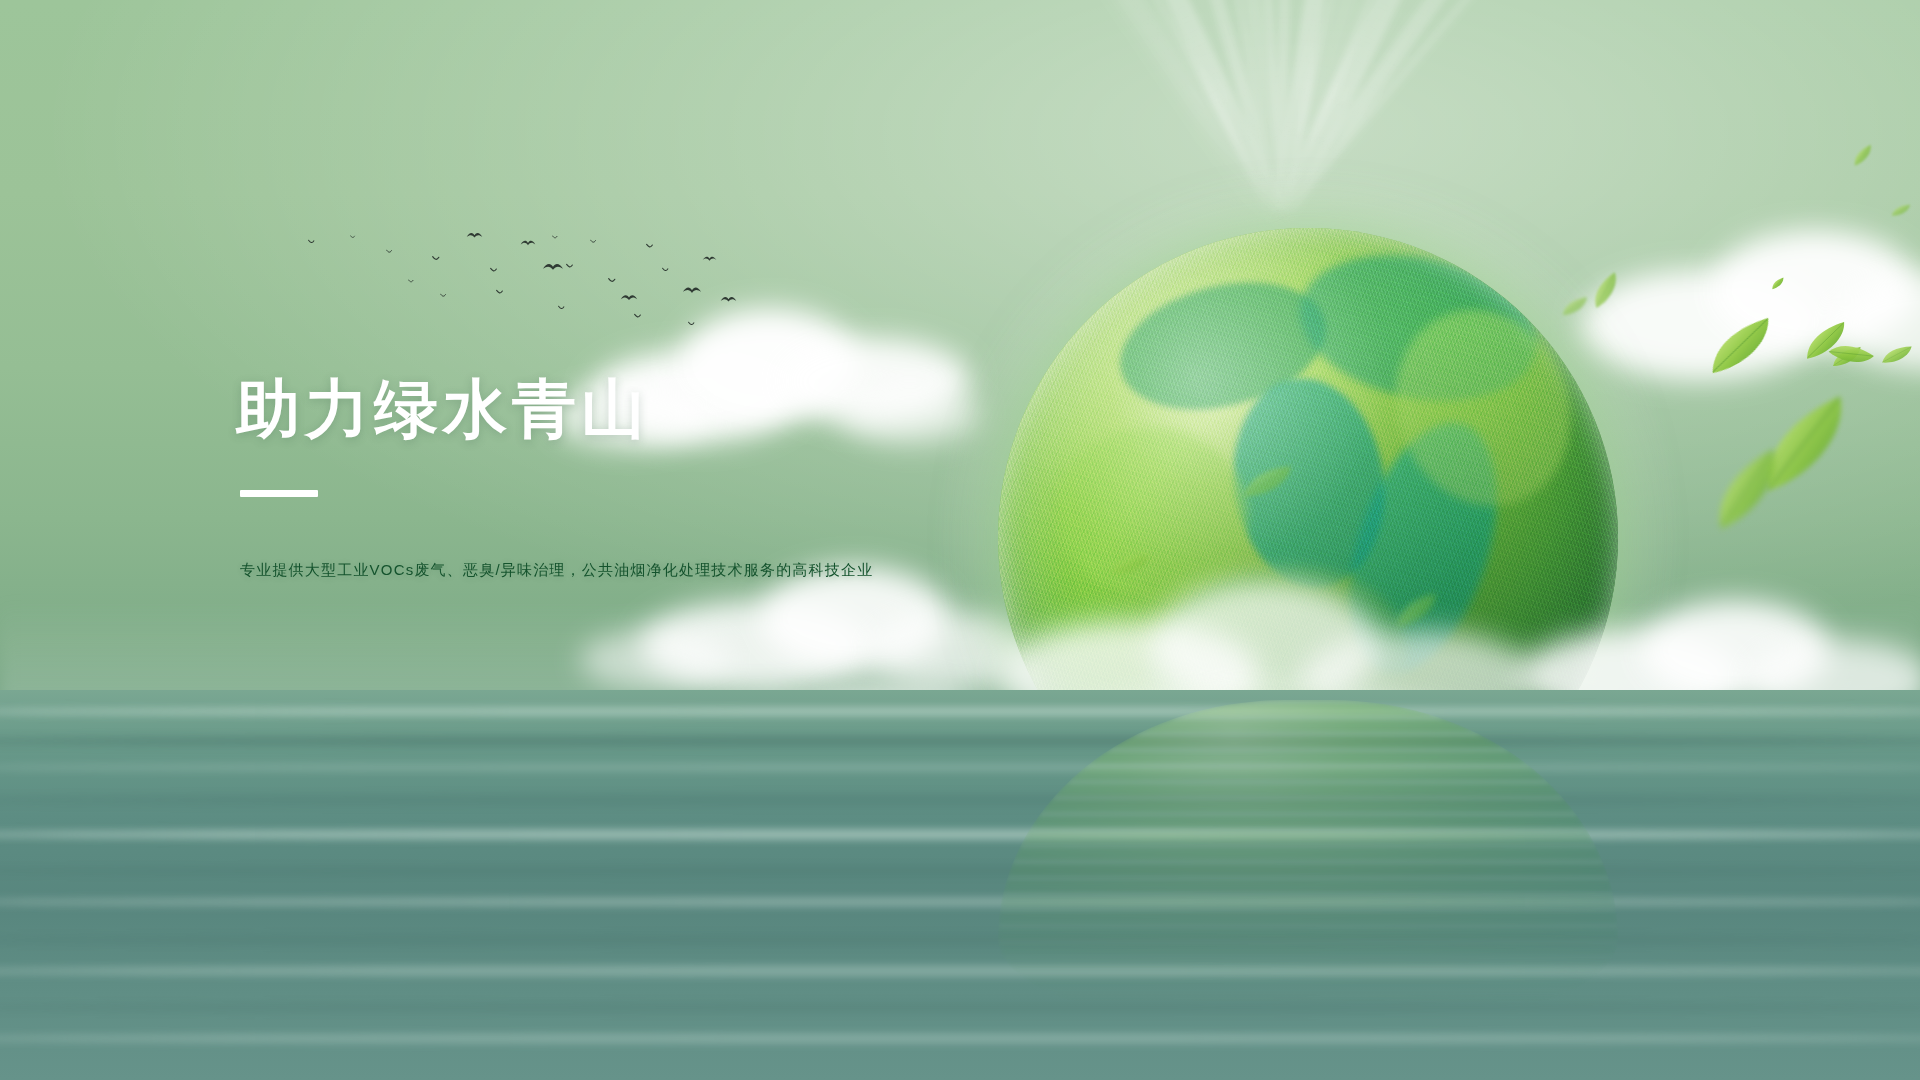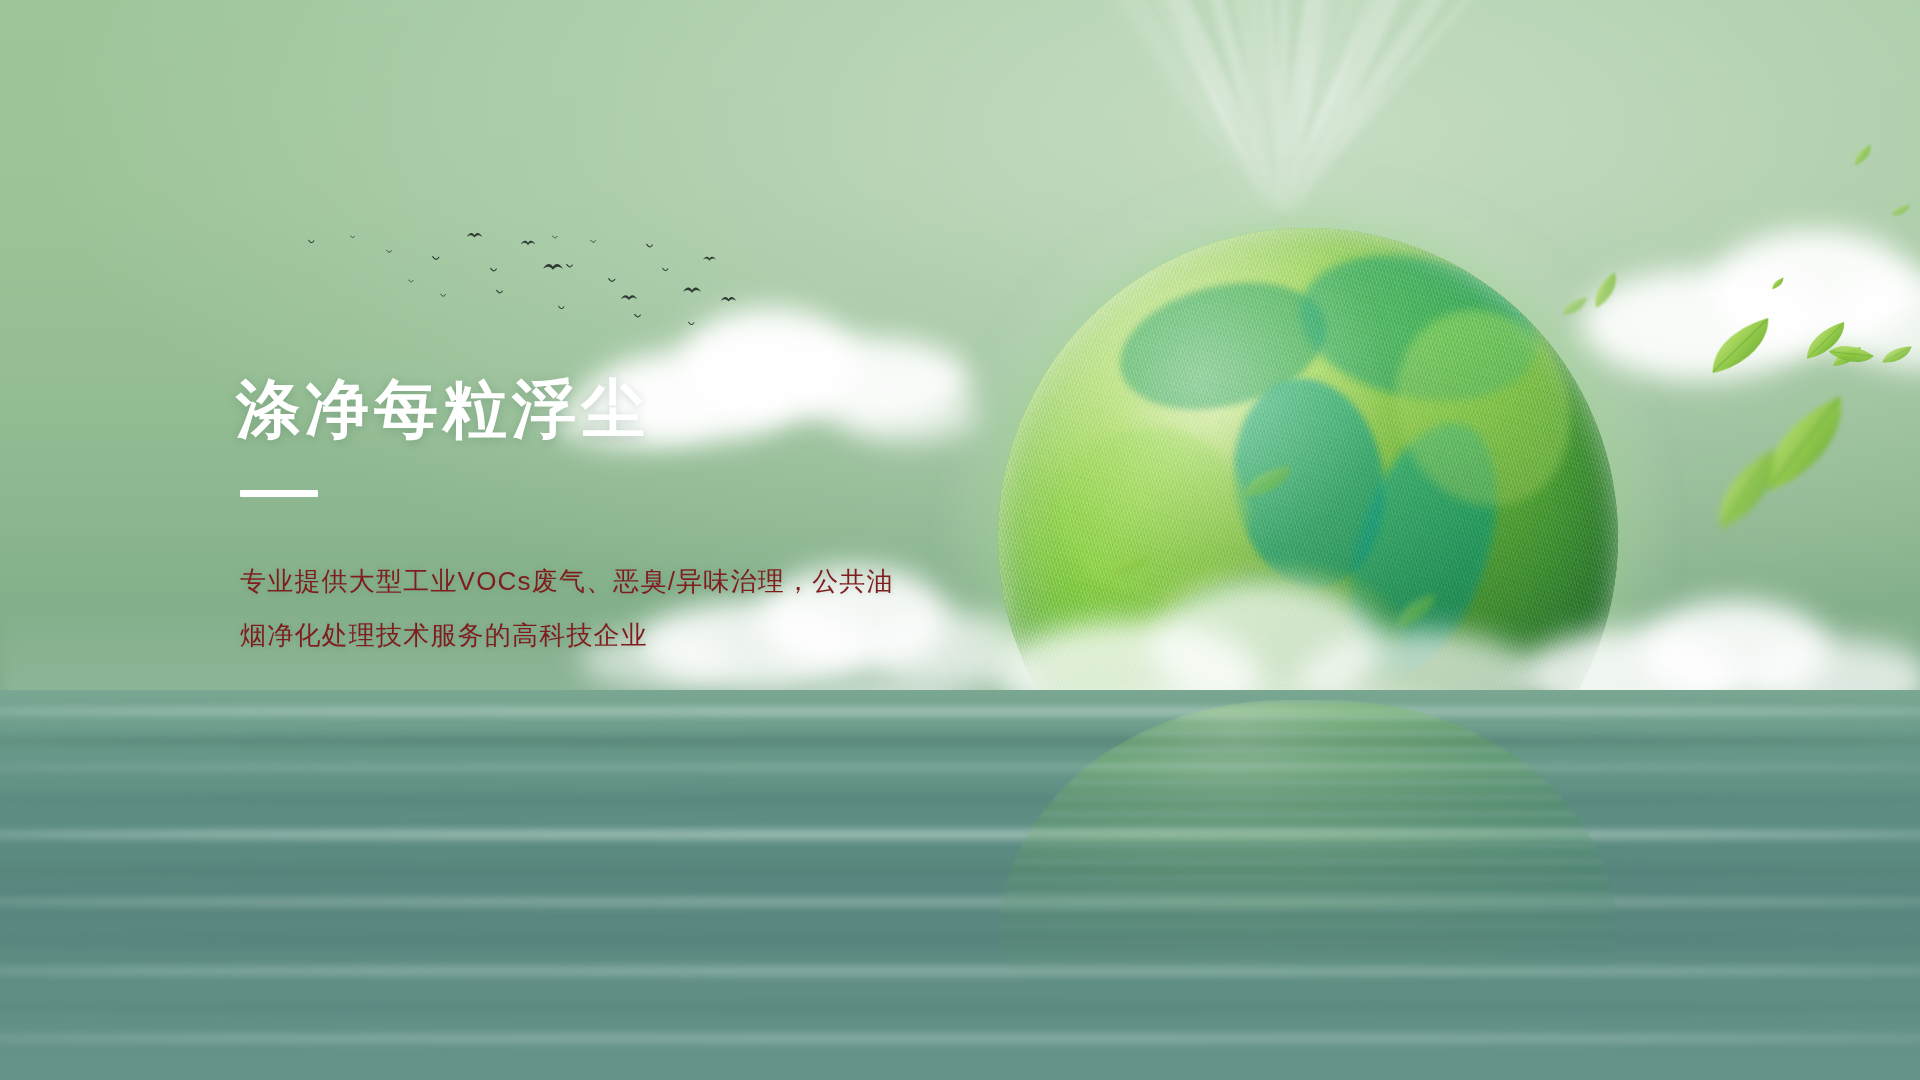--- a/index.html
+++ b/index.html
@@ -127,21 +127,21 @@
   .headline{
     margin:0;color:#FFFFFF;font-weight:700;
     font-size:64px;line-height:1.16;letter-spacing:5px;
     text-shadow:0 2px 10px rgba(40,80,60,.22);
   }
   .divider{
     width:78px;height:7px;background:#FFFFFF;border-radius:1px;
     margin:44px 0 0 4px;
   }
   .desc{
-    margin:58px 0 0 4px;color:#7f1d1d;font-size:26px;line-height:2.05;
+    margin:58px 0 0 4px;color:#14532d;font-size:15px;line-height:2.05;
     letter-spacing:1.2px;max-width:660px;font-weight:400;
     text-shadow:0 1px 6px rgba(40,80,60,.18);
   }
 </style>
 </head>
 <body>
 
 <div id="stage">
 
   <div class="sky"></div>
@@ -558,19 +558,19 @@
     <div class="ripple dark" style="top:312px;height:11px;opacity:.42;"></div>
     <div class="ripple" style="top:344px;height:9px;opacity:.55;"></div>
   </div>
 
   <div class="reflect">
     <div class="reflect-bands"></div>
   </div>
 
   <div class="copy">
     <h1 class="headline">
-      <span>涤净每粒浮尘</span><br>
+      <span>助力绿水青山</span><br>
     </h1>
     <div class="divider"></div>
     <p class="desc">专业提供大型工业VOCs废气、恶臭/异味治理，公共油烟净化处理技术服务的高科技企业</p>
   </div>
 
 </div>
 
 </body></html>

